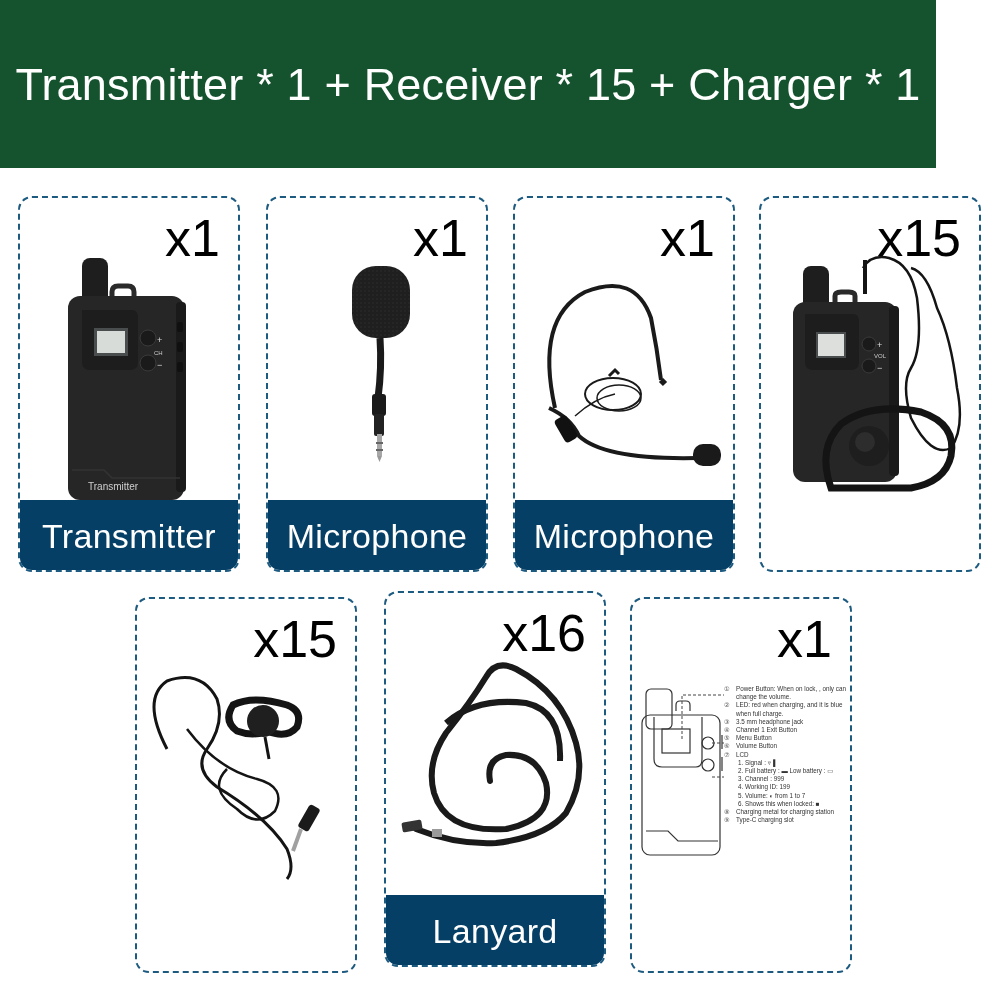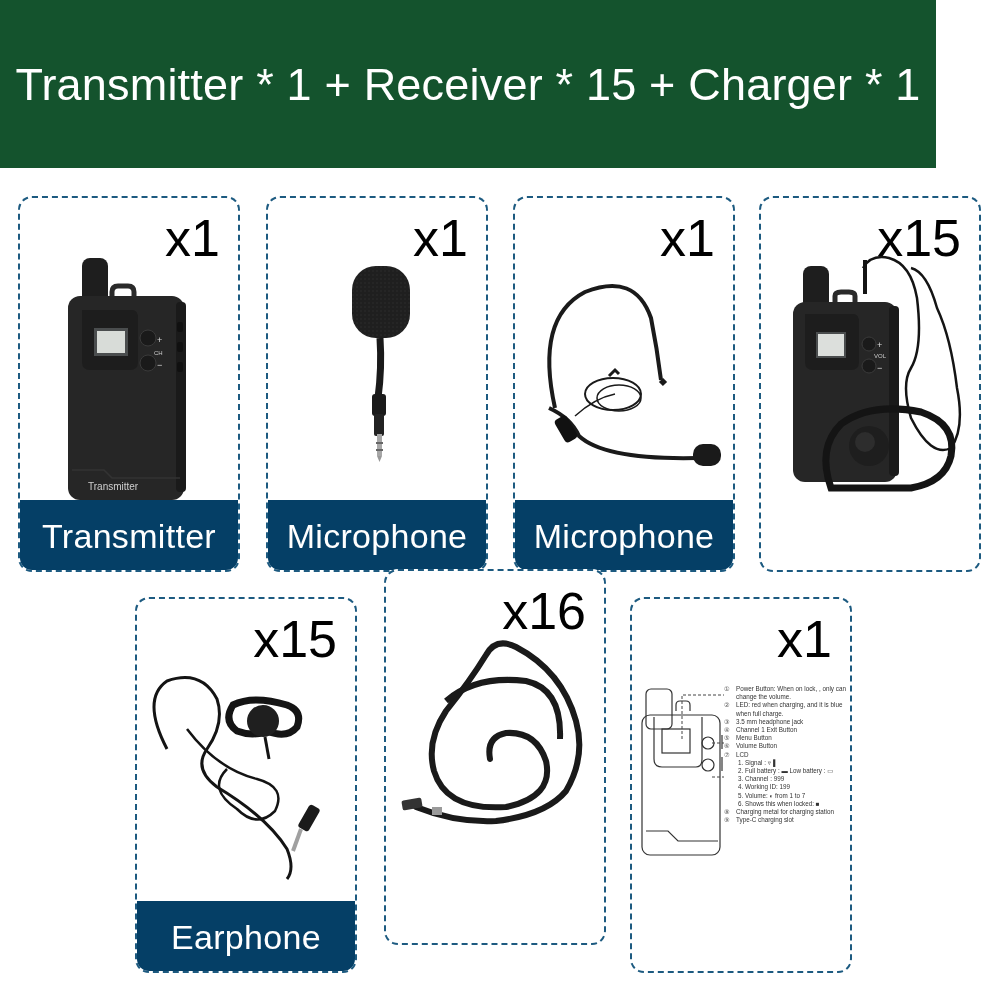--- a/index.html
+++ b/index.html
@@ -147,33 +147,33 @@
   <svg class="product" viewBox="0 0 222 304">
     <path d="M30 150 Q4 100 30 82 Q64 70 80 100 Q88 124 70 150 Q56 170 80 188 Q130 218 150 250 Q158 270 150 280" stroke="#141414" stroke-width="3" fill="none"></path>
     <path d="M50 130 Q80 170 120 180 Q150 188 138 212 Q120 230 100 210 Q70 190 90 170" stroke="#141414" stroke-width="2.5" fill="none"></path>
     <path d="M96 106 Q116 96 150 106 Q166 112 160 128 Q150 140 130 132 Q116 138 100 132 Q86 122 96 106 Z" stroke="#141414" stroke-width="7" fill="none"></path>
     <circle cx="126" cy="122" r="16" fill="#1f1f1f"></circle>
     <path d="M128 138 L132 160" stroke="#141414" stroke-width="3"></path>
     <rect x="166" y="206" width="12" height="26" rx="3" fill="#1a1a1a" transform="rotate(30 172 219)"></rect>
     <path d="M164 230 L156 252" stroke="#a0a0a0" stroke-width="4"></path>
   </svg>
   <div class="count">x15</div>
-  <div class="label-bar">
-    <span class="label-text">Earphone</span>
-  </div>
-</div>
-
-<div class="card" style="left:384px; top:569px;">
+</div>
+
+<div class="card" style="left:384px; top:591px;">
   <svg class="product" viewBox="0 0 222 304">
     <path d="M30 236 Q70 252 110 250 Q160 244 180 220 Q200 186 190 150 Q176 100 130 76 Q110 66 100 84 Q84 110 60 140 Q40 170 48 200 Q60 240 120 236 Q168 226 160 190 Q150 160 120 162 Q100 166 104 188" stroke="#1a1a1a" stroke-width="6" fill="none" stroke-linecap="round"></path>
     <path d="M60 130 Q90 104 140 110 Q176 118 174 168" stroke="#1a1a1a" stroke-width="6" fill="none"></path>
     <rect x="16" y="228" width="20" height="10" rx="2" fill="#333" transform="rotate(-10 26 233)"></rect>
     <rect x="46" y="236" width="10" height="8" fill="#9a9a9a"></rect>
   </svg>
   <div class="count">x16</div>
+  <div class="label-bar">
+    <span class="label-text">Lanyard</span>
+  </div>
 </div>
 
 <div class="card" style="left:630px; top:597px;">
   <svg class="product" viewBox="0 0 222 304">
     <g stroke="#333" stroke-width="1.2" fill="none">
       <rect x="14" y="90" width="26" height="40" rx="5"></rect>
       <path d="M44 112 L44 106 Q44 102 48 102 L54 102 Q58 102 58 106 L58 112"></path>
       <rect x="10" y="116" width="78" height="140" rx="8"></rect>
       <path d="M22 118 L22 160 Q22 168 30 168 L64 168 Q70 168 70 160 L70 118"></path>
       <rect x="30" y="130" width="28" height="24"></rect>

